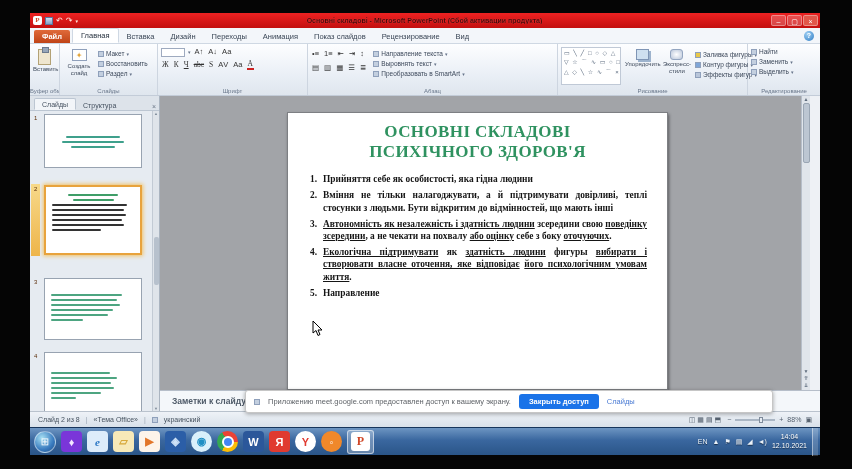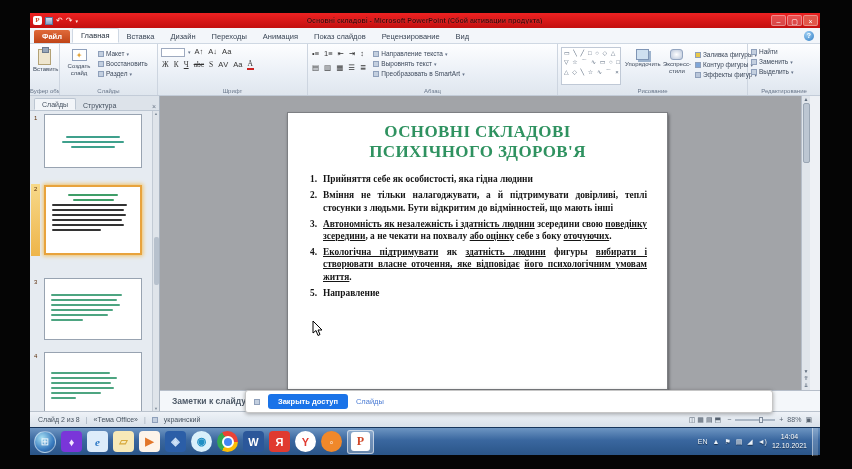--- a/index.html
+++ b/index.html
@@ -467,20 +467,21 @@
             <span class="zknob"></span>
           </span>
         <span>+</span>
         <span>88%</span>
         <span>▣</span>
       </span>
     </div>
 
     <div class="meetbar">
       <span class="mini" style="display:inline-block;flex-shrink:0;"></span>
+      <span class="meet-msg">Приложению meet.google.com предоставлен доступ к вашему экрану.</span>
       <span class="meet-stop">Закрыть доступ</span>
       <span class="meet-hide">Слайды</span>
     </div>
 
     <div class="taskbar">
       <div class="ticons" id="ticons">
         <div class="orb">⊞</div>
       <div class="ticon" style="background: rgb(122, 54, 217); color: rgb(242, 230, 255);">♦</div>
           <div class="ticon ital" style="background: rgb(221, 236, 250); color: rgb(42, 118, 196);">e</div>
           <div class="ticon" style="background: rgb(247, 233, 184); color: rgb(216, 169, 58);">▱</div>

